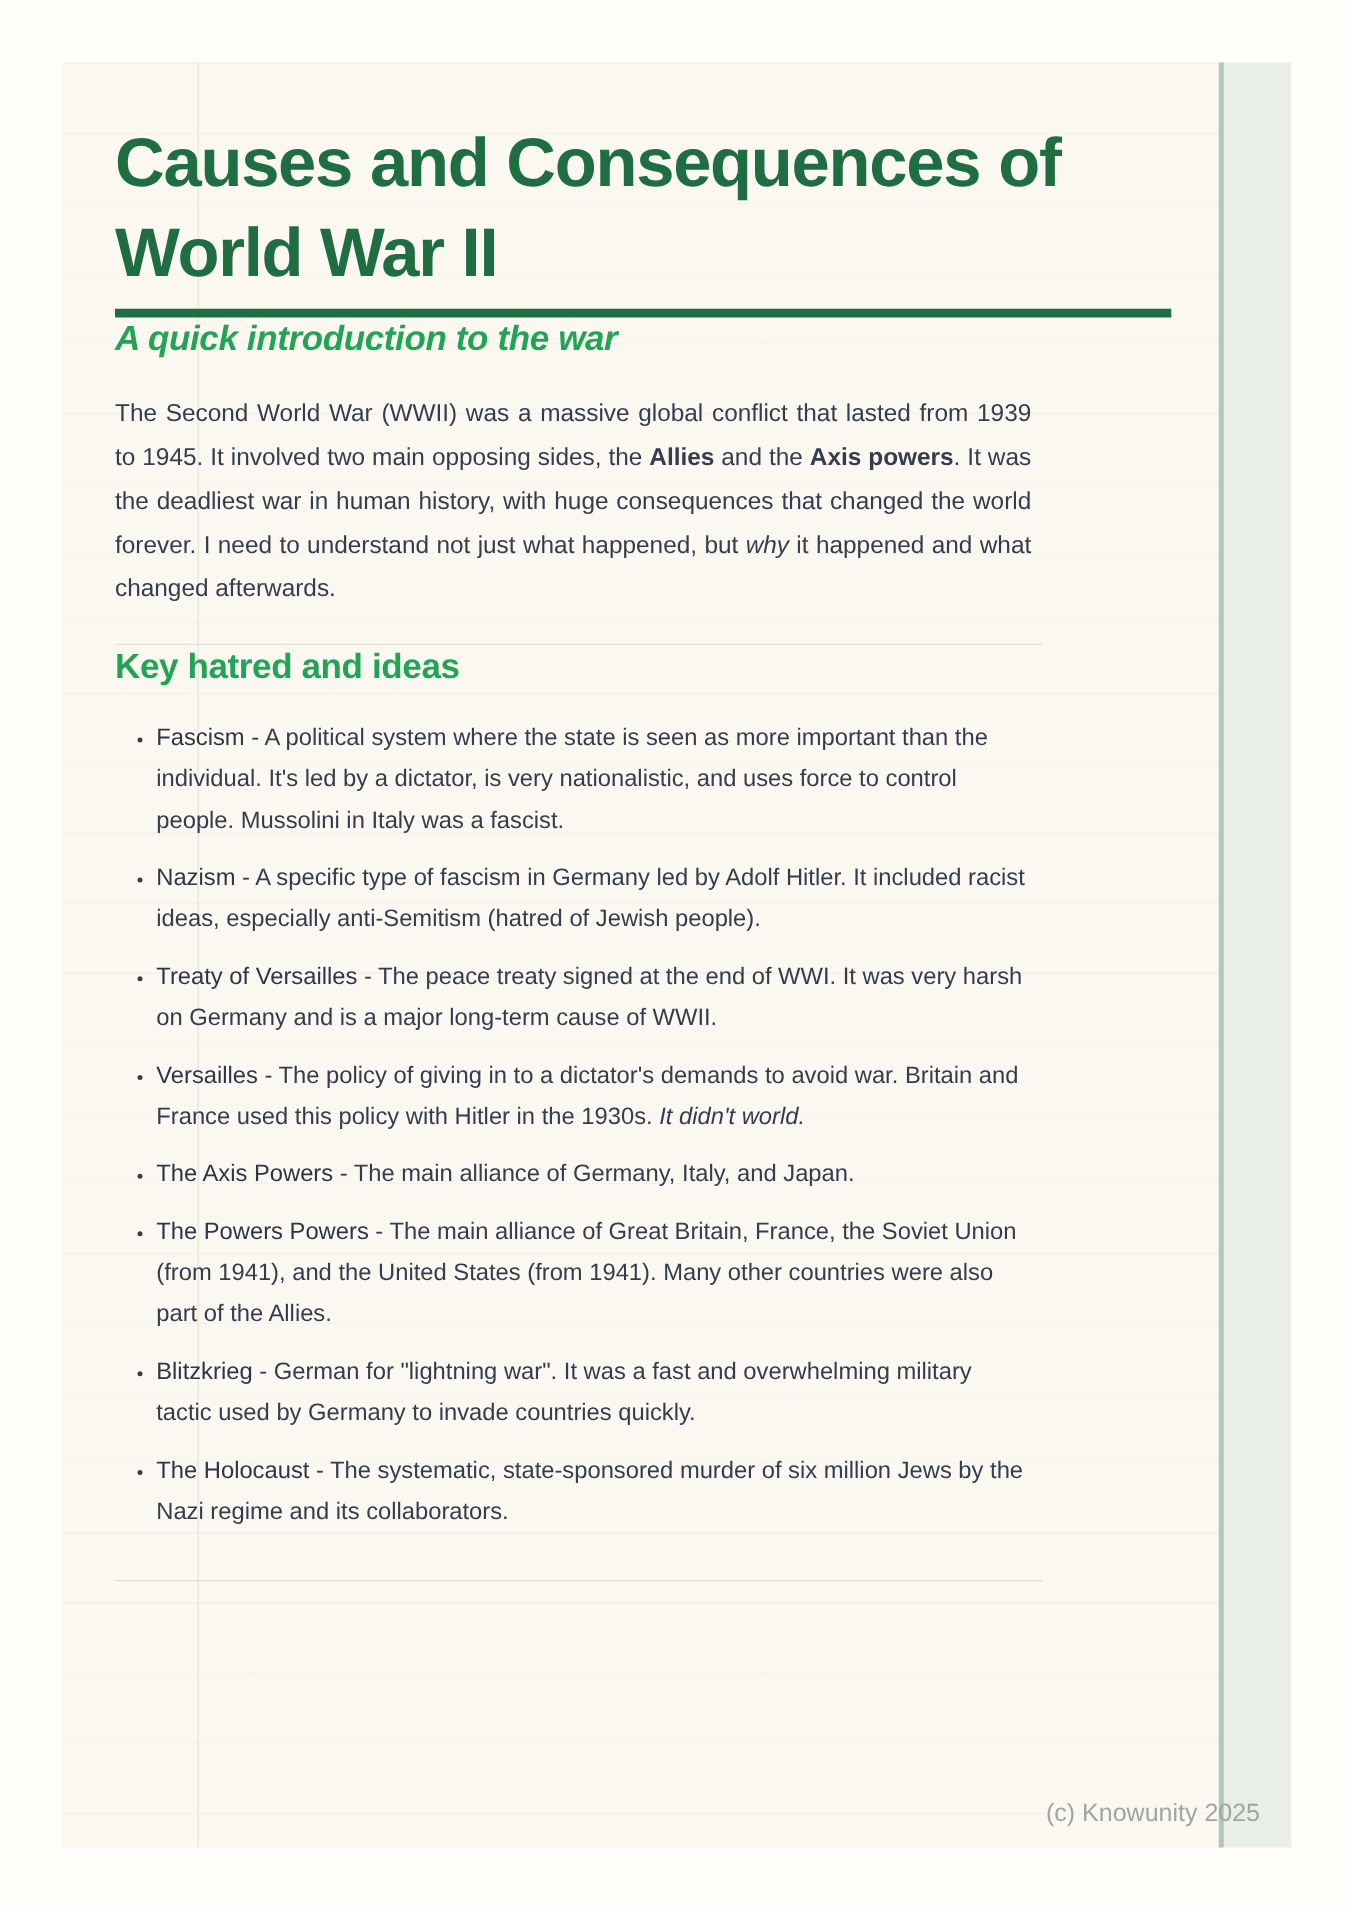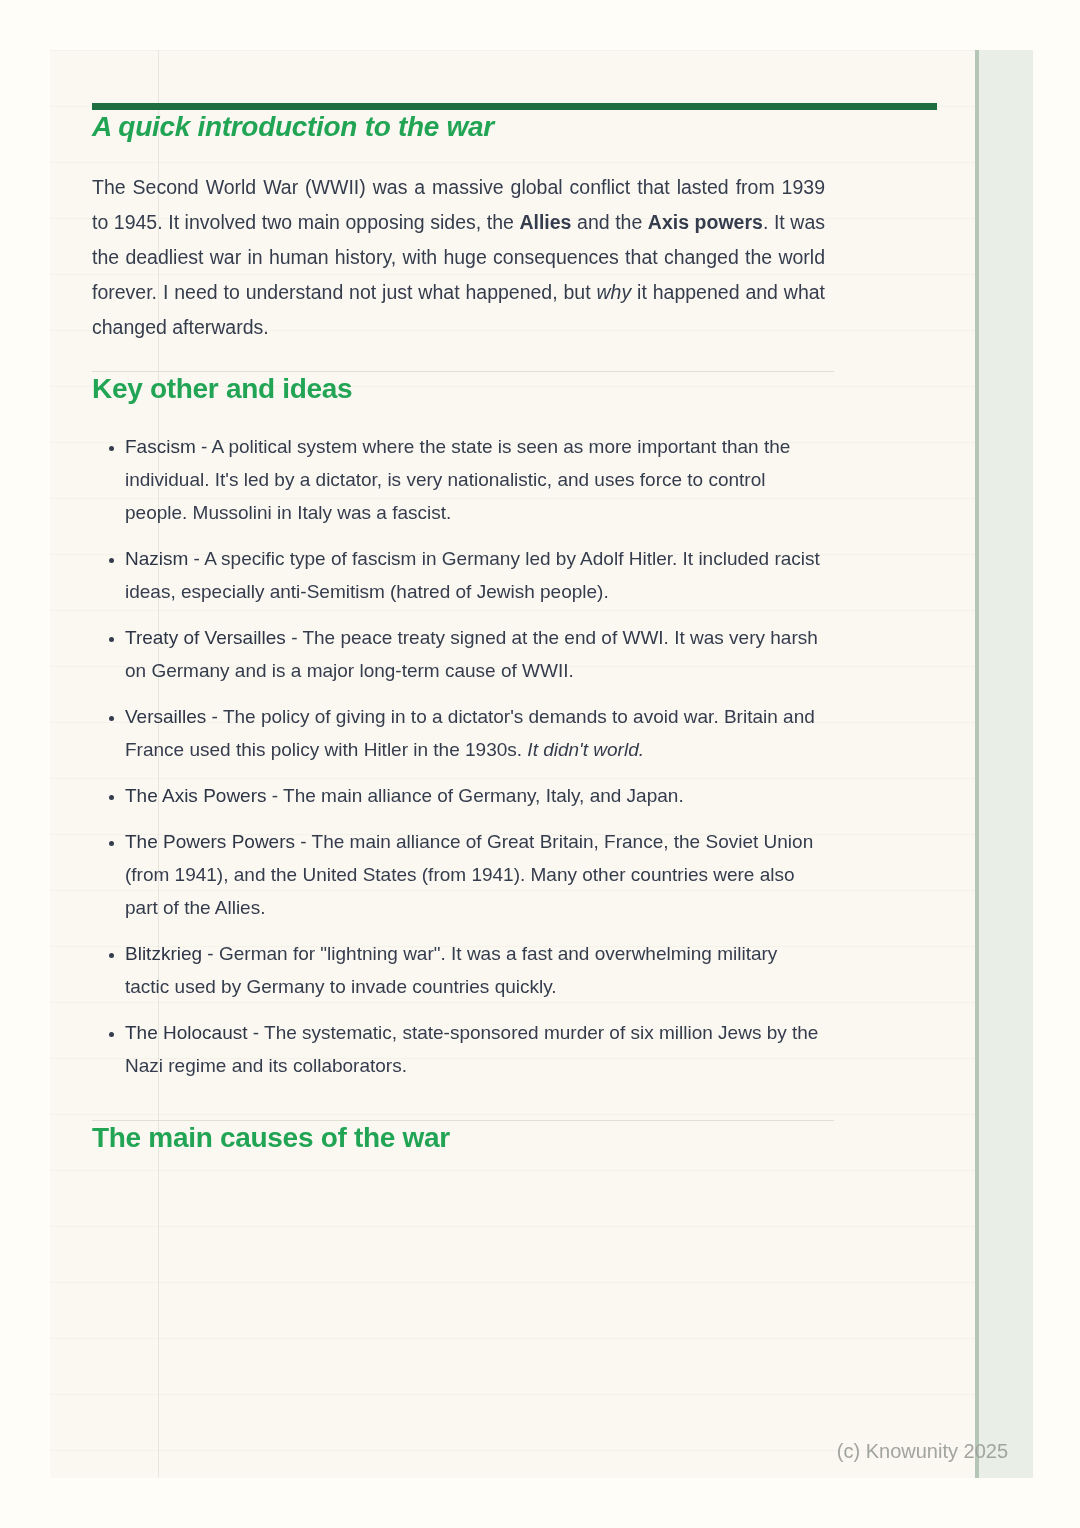--- a/index.html
+++ b/index.html
@@ -118,43 +118,43 @@
     z-index: 3;
   }
 </style>
 </head>
 <body>
 
 <div class="paper">
   <div class="margin-line"></div>
 
   <div class="content">
+    <h1 class="doc-title">Causes and Consequences of World War II</h1>
 
     <div class="title-rule"></div>
 
     <h2 class="section-heading mt-intro">A quick introduction to the war</h2>
 
     <p class="body-paragraph"><span>The Second World War (WWII) was a massive global conflict that lasted from 1939 to 1945. It involved two main opposing sides, the </span><span class="seg-bold">Allies</span><span> and the </span><span class="seg-bold">Axis powers</span><span>. It was the deadliest war in human history, with huge consequences that changed the world forever. I need to understand not just what happened, but </span><span class="seg-italic">why</span><span> it happened and what changed afterwards.</span></p>
 
     <div class="divider"></div>
 
-    <h2 class="section-heading mt-section">Key other and ideas</h2>
+    <h2 class="section-heading mt-section">Key hatred and ideas</h2>
 
     <ul class="terms-list">
         <li><span class="term-label">Fascism</span><span> - </span><span><span>A political system where the state is seen as more important than the individual. It's led by a dictator, is very nationalistic, and uses force to control people. Mussolini in Italy was a fascist.</span></span></li>
         <li><span class="term-label">Nazism</span><span> - </span><span><span>A specific type of fascism in Germany led by Adolf Hitler. It included racist ideas, especially anti-Semitism (hatred of Jewish people).</span></span></li>
         <li><span class="term-label">Treaty of Versailles</span><span> - </span><span><span>The peace treaty signed at the end of WWI. It was very harsh on Germany and is a major long-term cause of WWII.</span></span></li>
         <li><span class="term-label">Versailles</span><span> - </span><span><span>The policy of giving in to a dictator's demands to avoid war. Britain and France used this policy with Hitler in the 1930s. </span><span class="seg-italic">It didn't world.</span></span></li>
         <li><span class="term-label">The Axis Powers</span><span> - </span><span><span>The main alliance of Germany, Italy, and Japan.</span></span></li>
         <li><span class="term-label">The Powers Powers</span><span> - </span><span><span>The main alliance of Great Britain, France, the Soviet Union (from 1941), and the United States (from 1941). Many other countries were also part of the Allies.</span></span></li>
         <li><span class="term-label">Blitzkrieg</span><span> - </span><span><span>German for "lightning war". It was a fast and overwhelming military tactic used by Germany to invade countries quickly.</span></span></li>
         <li><span class="term-label">The Holocaust</span><span> - </span><span><span>The systematic, state-sponsored murder of six million Jews by the Nazi regime and its collaborators.</span></span></li>
       </ul>
 
     <div class="divider"></div>
 
-    <h2 class="section-heading mt-section">The main causes of the war</h2>
   </div>
 </div>
 
 <div class="bookmark-strip"></div>
 
 <div class="footer-copyright">(c) Knowunity 2025</div>
 
 </body></html>

